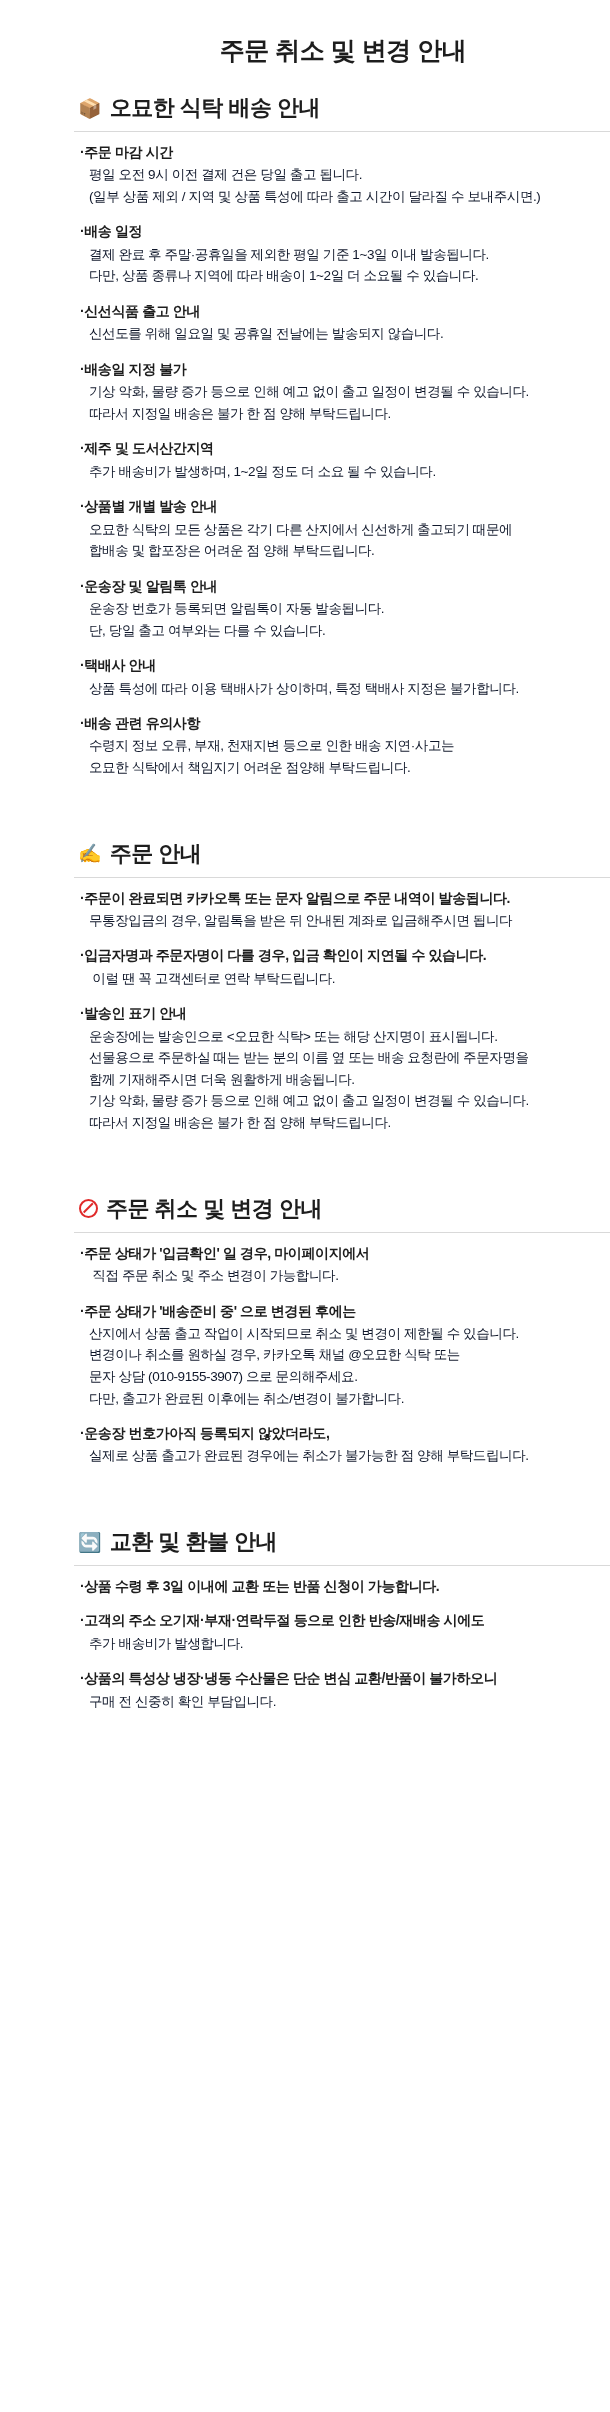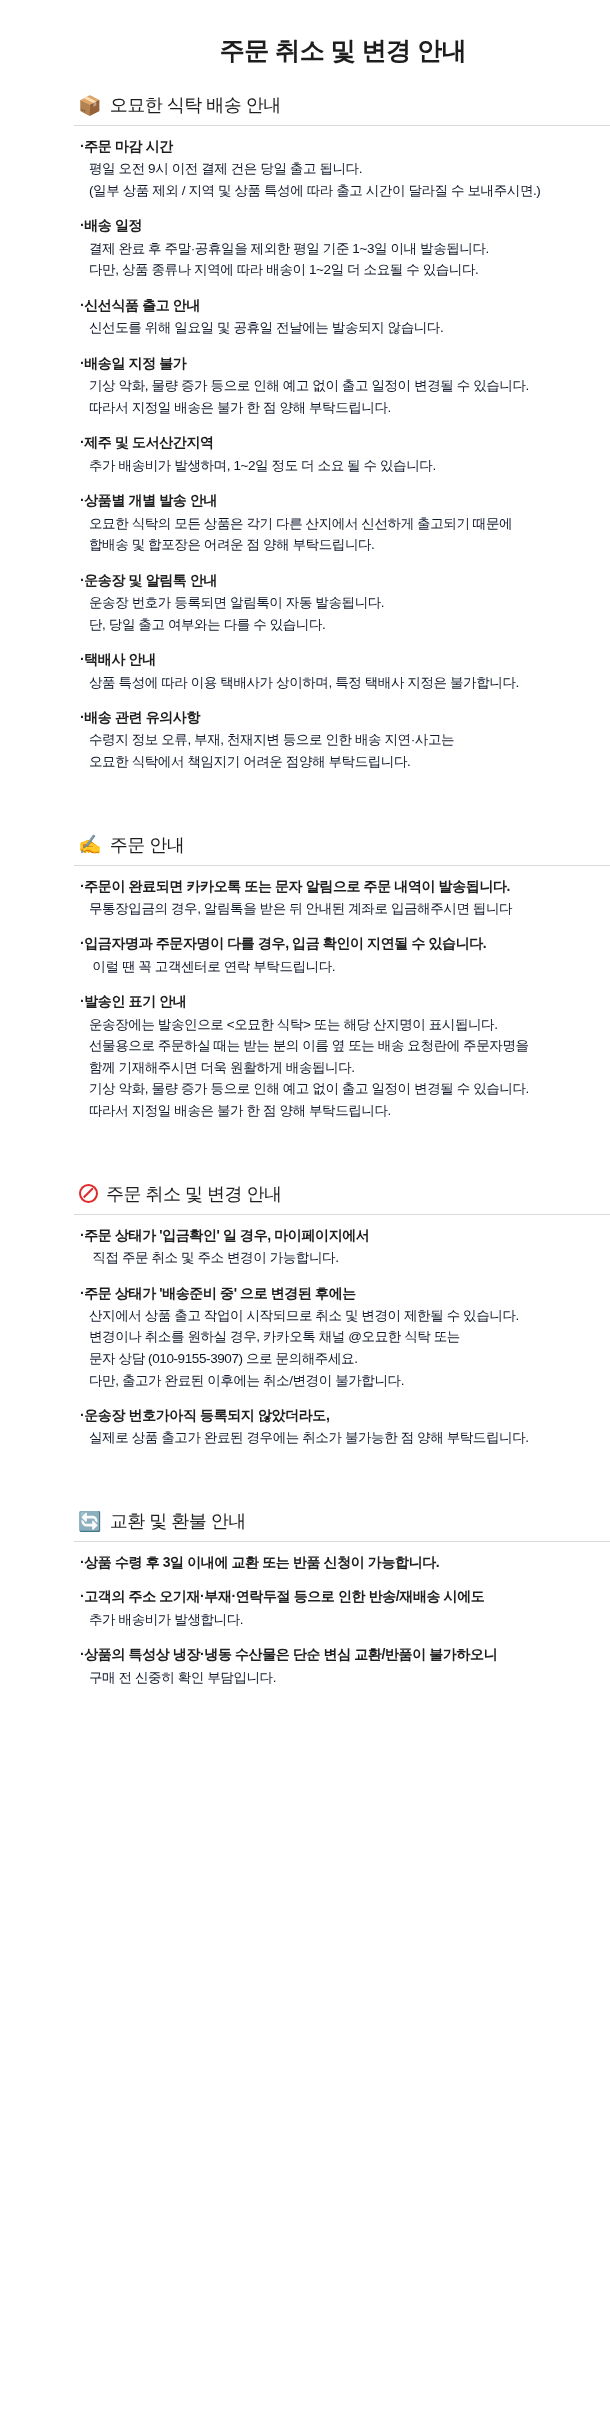--- a/index.html
+++ b/index.html
@@ -42,22 +42,22 @@
     gap: 8px;
     padding-left: 4px;
     margin-bottom: 8px;
   }
   .section-head .emoji {
     font-size: 19px;
     line-height: 1;
     display: inline-block;
   }
   .section-head .title {
-    font-size: 18px;
-    font-weight: normal;
+    font-size: 22px;
+    font-weight: bold;
     color: #1d1d1d;
     letter-spacing: -0.5px;
   }
   .divider {
     height: 1px;
     background: #d9d9d9;
     margin: 6px 0 10px 0;
   }
   .item {
     margin-bottom: 14px;

